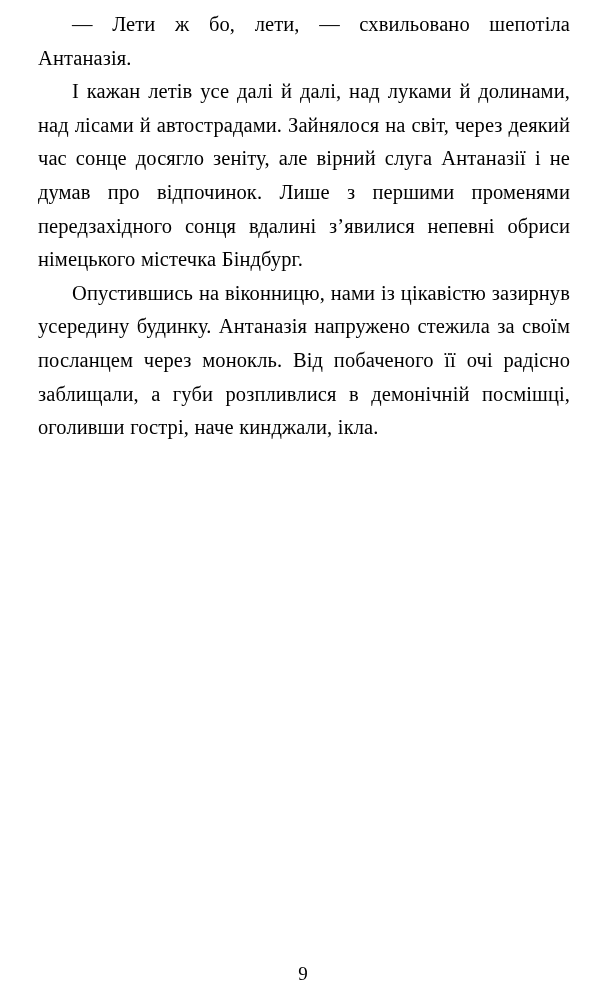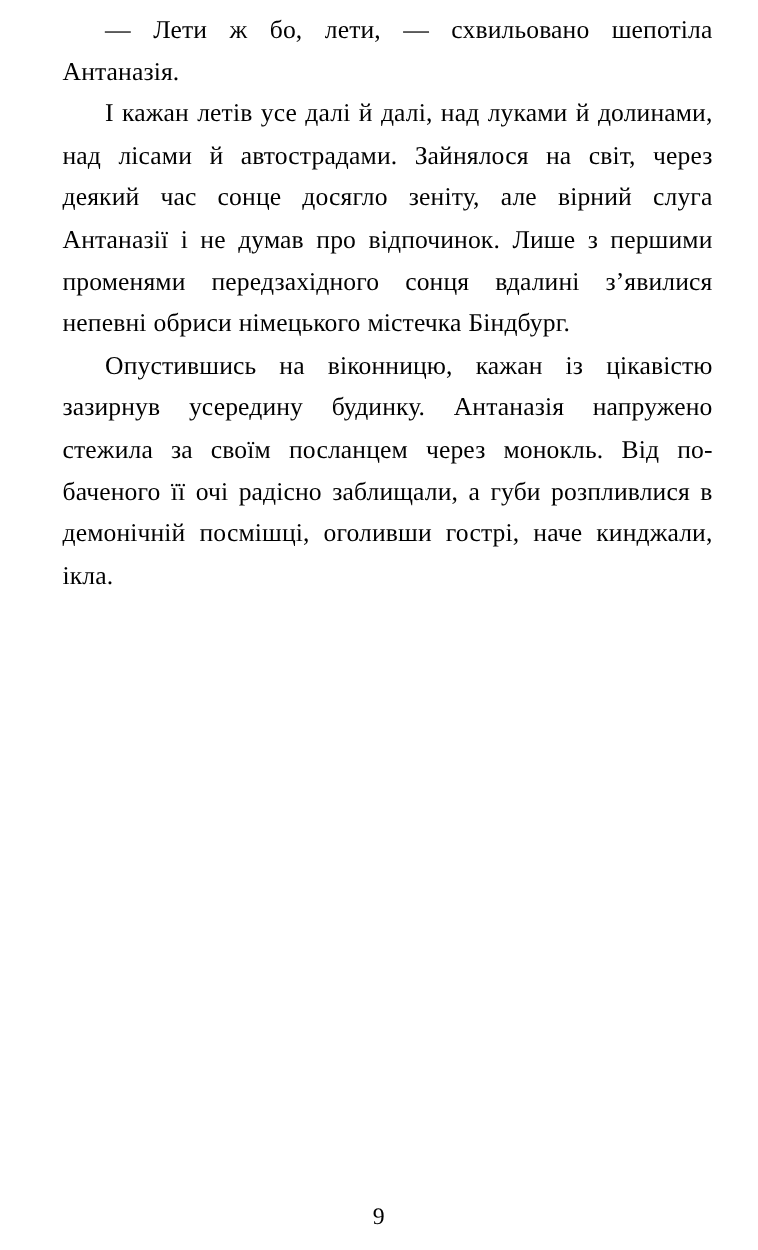--- a/index.html
+++ b/index.html
@@ -24,21 +24,21 @@
     box-sizing: border-box;
     padding: 0;
   }
   .text-block {
     position: absolute;
     left: 38px;
     top: 8px;
     width: 532px;
   }
   p.para {
-    margin: 0 0 0 12px;
+    margin: 0 0 0 0;
     text-indent: 34px;
     text-align: justify;
     font-size: 20.5px;
     line-height: 33.6px;
     letter-spacing: 0.1px;
     word-spacing: 0.4px;
     hyphens: manual;
   }
   p.para + p.para {
     margin-top: 0;
@@ -55,18 +55,18 @@
   }
 </style>
 </head>
 <body>
 
 <div class="page">
 
   <div class="text-block">
     <p class="para">— Лети ж бо, лети, — схвильовано шепотіла Антаназія.</p>
     <p class="para">І кажан летів усе далі й далі, над луками й доли­нами, над лісами й автострадами. Зайнялося на світ, через деякий час сонце досягло зеніту, але вірний слуга Антаназії і не думав про відпочинок. Лише з першими променями передзахідного сонця вда­лині з’явилися непевні обриси німецького містечка Біндбург.</p>
-    <p class="para">Опустившись на віконницю, кажан із цікавістю зазирнув усередину будинку. Антаназія напружено стежила за своїм посланцем через монокль. Від по­баченого її очі радісно заблищали, а губи розплив­лися в демонічній посмішці, оголивши гострі, наче кинджали, ікла.</p>
+    <p class="para">Опустившись на віконницю, нами із цікавістю зазирнув усередину будинку. Антаназія напружено стежила за своїм посланцем через монокль. Від по­баченого її очі радісно заблищали, а губи розплив­лися в демонічній посмішці, оголивши гострі, наче кинджали, ікла.</p>
   </div>
 
   <div class="folio">9</div>
 
 </div>
 
 </body></html>

